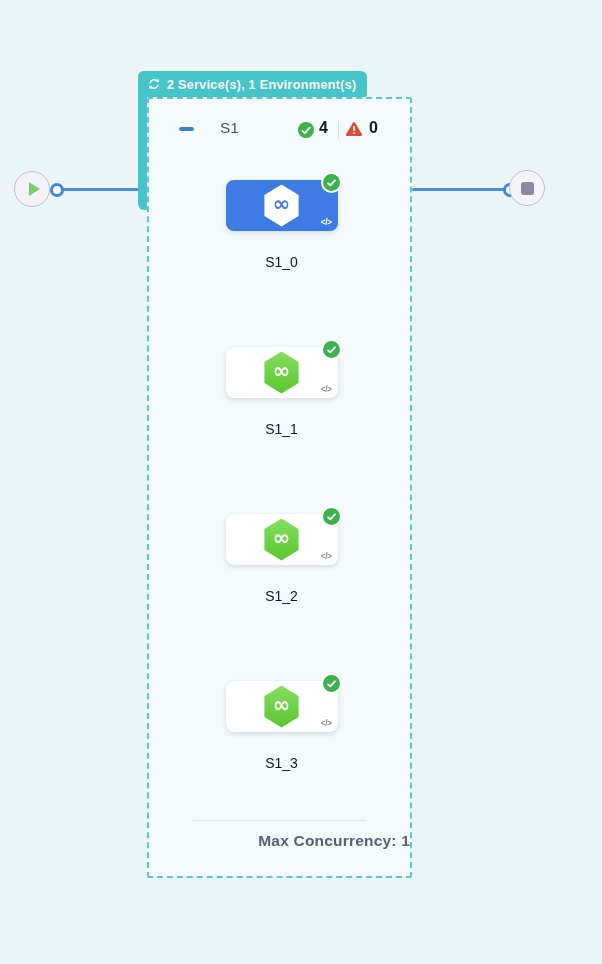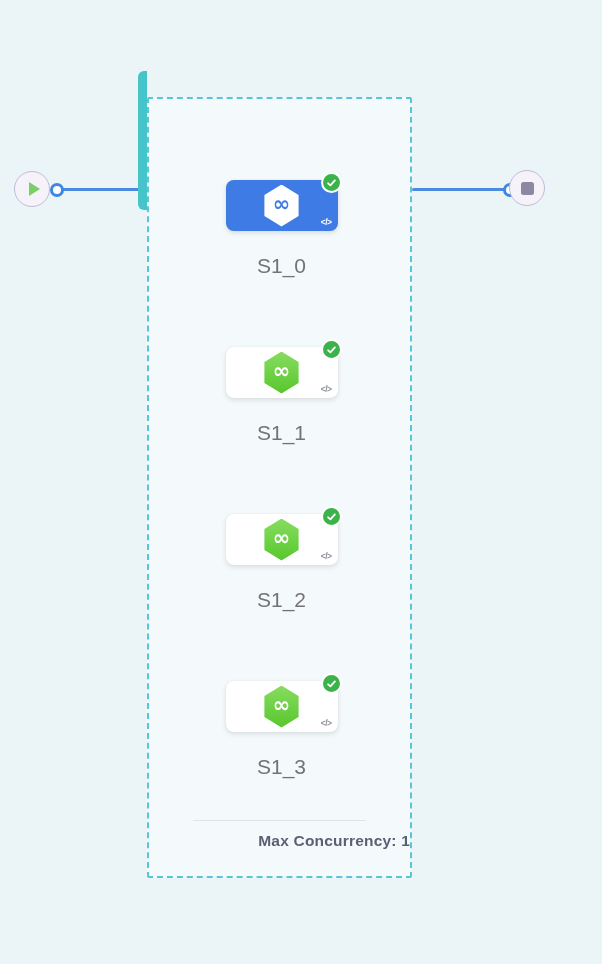--- a/index.html
+++ b/index.html
@@ -108,21 +108,21 @@
     background:#3cb24a;border:2px solid #ffffff;
     display:flex;align-items:center;justify-content:center;
   }
   .code-glyph{
     position:absolute;right:6px;bottom:4px;
     font-size:8.5px;font-weight:700;color:#8b8f98;letter-spacing:-.5px;
   }
   .card.selected .code-glyph{color:#ffffff;}
   .node-label{
     margin-top:23px;text-align:center;
-    font-size:21px;color:#737373;
+    font-size:14px;color:#0f172a;
   }
 
   
   .stage-hr{position:absolute;left:44px;right:44px;top:721px;height:1px;background:#dfe4e9;}
   .max-concurrency{
     position:absolute;left:0;width:100%;top:733px;text-align:right;
     font-size:15.5px;font-weight:700;color:#5b5f74;letter-spacing:.2px;
   }
 </style>
 </head>
@@ -138,23 +138,54 @@
   <div class="terminal start">
     <div class="play-tri"></div>
   </div>
 
   <div class="terminal end">
     <div class="stop-sq"></div>
   </div>
 
   <div class="accent-strip"></div>
 
+  <div class="group-badge">
+    <span>
+      <svg class="cycle-svg" width="14" height="14" viewBox="0 0 14 14">
+        <path d="M3.1 5.9 A4.3 4.3 0 0 1 10.6 4.3" fill="none" stroke="#ffffff" stroke-width="1.4" stroke-linecap="round"></path>
+        <polygon points="11.8,1.7 11.9,5.6 8.6,4.2" fill="#ffffff"></polygon>
+        <path d="M10.9 8.1 A4.3 4.3 0 0 1 3.4 9.7" fill="none" stroke="#ffffff" stroke-width="1.4" stroke-linecap="round"></path>
+        <polygon points="2.2,12.3 2.1,8.4 5.4,9.8" fill="#ffffff"></polygon>
+      </svg>
+    </span>
+    <span>2 Service(s), 1 Environment(s)</span>
+  </div>
 
   <div class="stage-box">
 
+    <div class="stage-header">
+      <div class="collapse-minus"></div>
+      <span class="stage-name">S1</span>
+
+      <span class="count-check">
+        <svg width="10" height="9" viewBox="0 0 12 10">
+          <polyline points="1.5,5.4 4.5,8.2 10.5,1.6" fill="none" stroke="#ffffff" stroke-width="2" stroke-linecap="round" stroke-linejoin="round"></polyline>
+        </svg>
+      </span>
+      <span class="count-success">4</span>
+      <span class="count-divider"></span>
+      <span class="count-warning">
+        <svg width="18" height="16" viewBox="0 0 18 16">
+          <path d="M8.1 1.6 C8.5 0.9 9.5 0.9 9.9 1.6 L17 13.3 C17.4 14 16.9 14.9 16.1 14.9 L1.9 14.9 C1.1 14.9 0.6 14 1 13.3 Z" fill="#d8503c"></path>
+          <rect x="8.2" y="5" width="1.7" height="5" rx="0.8" fill="#ffffff"></rect>
+          <circle cx="9.05" cy="12.2" r="1" fill="#ffffff"></circle>
+        </svg>
+      </span>
+      <span class="count-error">0</span>
+    </div>
 
     <div id="nodes-layer">
         <div class="node" style="top: 81px;">
       <div class="card selected">
         <div class="hex">
           <span class="inf">∞</span>
         </div>
         <div class="status-badge">
           <svg width="9" height="8" viewBox="0 0 12 10">
             <polyline points="1.5,5.4 4.5,8.2 10.5,1.6" fill="none" stroke="#ffffff" stroke-width="2.4" stroke-linecap="round" stroke-linejoin="round"></polyline>

